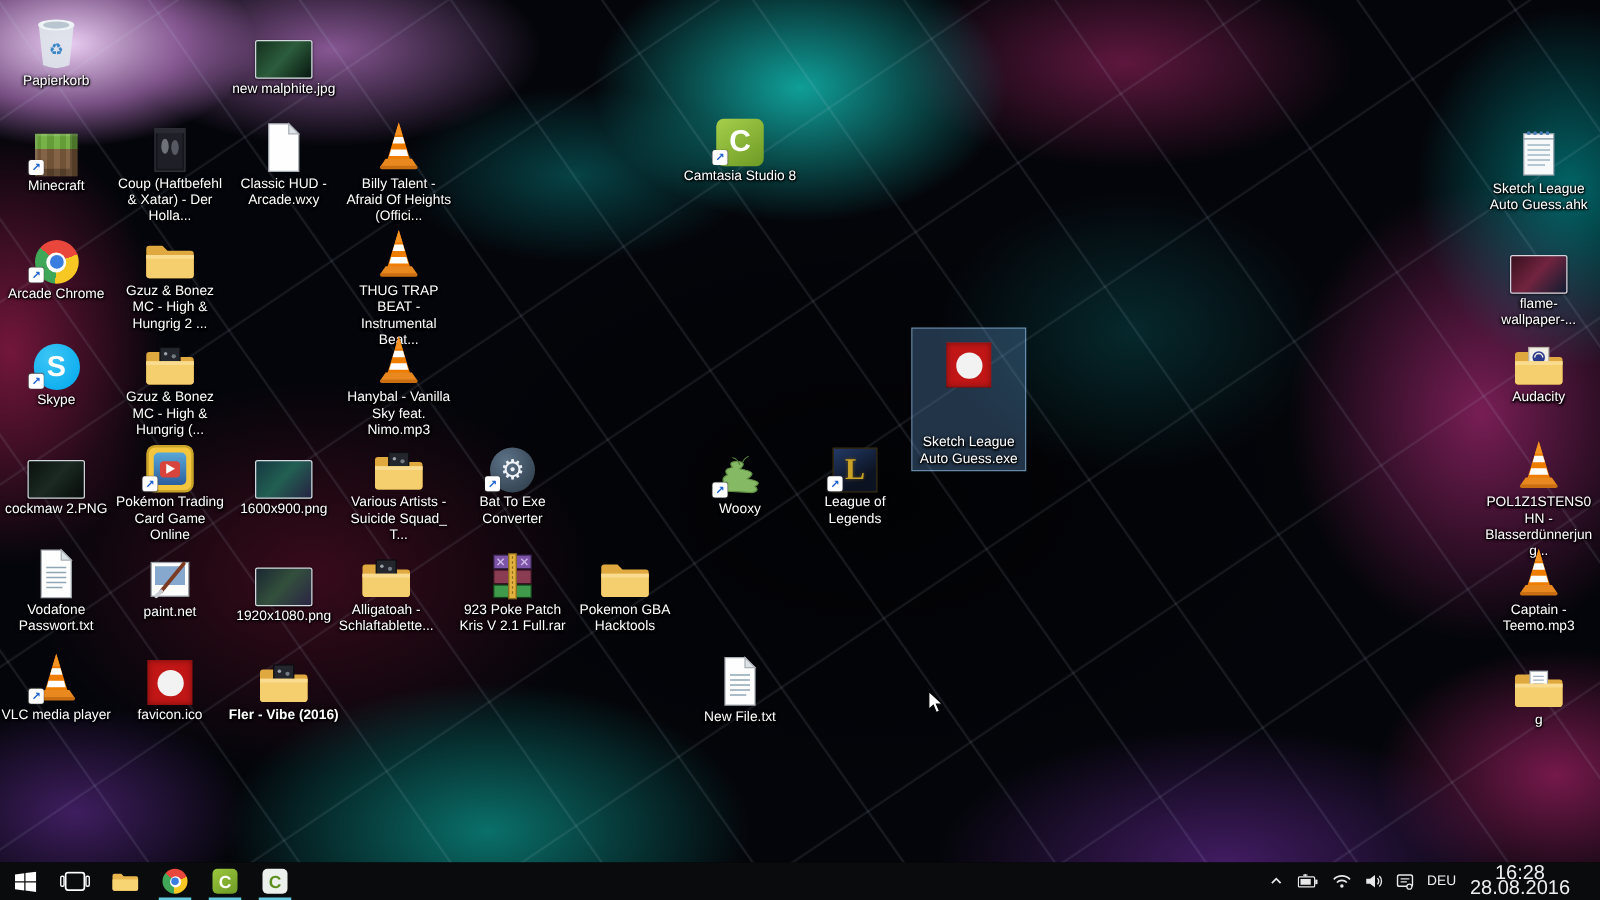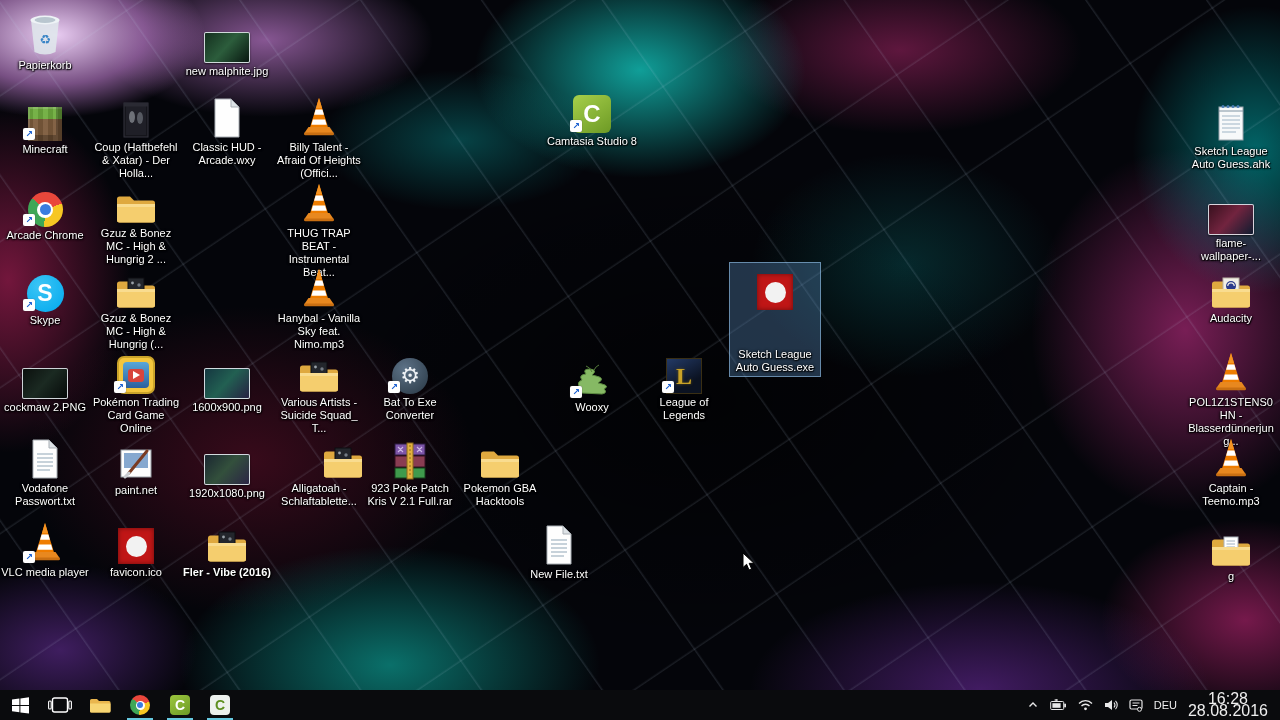--- a/index.html
+++ b/index.html
@@ -38,21 +38,21 @@
   .sc{position:absolute;left:50%;margin-left:-22px;bottom:1px;width:12px;height:12px;background:#fff;
     border-radius:2px;display:flex;align-items:center;justify-content:center;font-size:9px;font-weight:bold;
     color:#1a5fd0;box-shadow:0 0 1px #444;}
   
   #taskbar{position:absolute;left:0;bottom:0;width:1280px;height:30px;background:#0a0b0d;
     display:flex;align-items:center;z-index:5;}
   .tbtn{position:relative;width:40px;height:30px;display:flex;align-items:center;justify-content:center;}
   .tbtn .run{position:absolute;left:7px;right:7px;bottom:0;height:2px;background:#67c9e0;}
   .tbc{width:20px;height:20px;border-radius:4px;display:flex;align-items:center;justify-content:center;
     font-weight:bold;font-size:14px;line-height:1;}
-  #tray{margin-left:auto;display:flex;align-items:center;gap:11px;padding-right:12px;height:14px;}
+  #tray{margin-left:auto;display:flex;align-items:center;gap:11px;padding-right:24px;height:14px;}
   .trayic{display:flex;align-items:center;justify-content:center;}
   #lang{color:#eee;font-size:11px;}
   #clock{color:#eee;font-size:16px;line-height:12px;text-align:center;}
   
   #cursor{position:absolute;z-index:9;}
 </style>
 </head>
 <body>
 
 <div id="screen">
@@ -329,21 +329,21 @@
           </svg>
         </div>
         <div class="lbl">Vodafone Passwort.txt</div>
       </div>
       <div class="item" style="left: 182px; top: 438px;">
         <div class="icn">
           <span class="thumb" style="background:linear-gradient(132deg,#1a2631,#33503c 48%,#2b2545)"></span>
         </div>
         <div class="lbl">1920x1080.png</div>
       </div>
-      <div class="item" style="left: 274px; top: 433px; align-items: flex-end;">
+      <div class="item" style="left: 264px; top: 433px;">
         <div class="icn">
           <svg width="42" height="34" viewBox="0 0 42 34">
             <path d="M2 8 Q2 5.5 4.5 5.5 L15 5.5 L19 9.5 L37.5 9.5 Q40 9.5 40 12 L40 29 Q40 31.5 37.5 31.5 L4.5 31.5 Q2 31.5 2 29 Z" fill="#dfa93f"></path>
             <rect x="13" y="2" width="16" height="19" fill="#23262c" stroke="#0c0d10"></rect>
             <circle cx="17.5" cy="7" r="1.4" fill="#b8c0c8" opacity="0.8"></circle>
             <circle cx="24" cy="9" r="1.7" fill="#96a0aa" opacity="0.7"></circle>
             <rect x="15" y="13" width="12" height="2" fill="#5d666f" opacity="0.7"></rect>
             <path d="M2 13 L40 13 L40 29 Q40 31.5 37.5 31.5 L4.5 31.5 Q2 31.5 2 29 Z" fill="#f5ce6e"></path>
             <path d="M2 13 L40 13 L40 16 L2 16 Z" fill="#f9dc8f"></path>
           </svg>
@@ -415,21 +415,21 @@
             <rect x="13" y="2" width="16" height="19" fill="#23262c" stroke="#0c0d10"></rect>
             <circle cx="17.5" cy="7" r="1.4" fill="#b8c0c8" opacity="0.8"></circle>
             <circle cx="24" cy="9" r="1.7" fill="#96a0aa" opacity="0.7"></circle>
             <rect x="15" y="13" width="12" height="2" fill="#5d666f" opacity="0.7"></rect>
             <path d="M2 13 L40 13 L40 29 Q40 31.5 37.5 31.5 L4.5 31.5 Q2 31.5 2 29 Z" fill="#f5ce6e"></path>
             <path d="M2 13 L40 13 L40 16 L2 16 Z" fill="#f9dc8f"></path>
           </svg>
         </div>
         <div class="lbl">Fler - Vibe (2016)</div>
       </div>
-      <div class="item" style="left: 514px; top: 519px; justify-content: center;">
+      <div class="item" style="left: 547px; top: 519px; justify-content: center;">
         <div class="icn">
           <svg width="34" height="42" viewBox="0 0 34 42">
             <path d="M5 2 L21 2 L29 10 L29 40 L5 40 Z" fill="#fefefe" stroke="#a9afb5"></path>
             <path d="M21 2 L21 10 L29 10 Z" fill="#dde2e6" stroke="#a9afb5"></path>
             <path d="M9 16 H25 M9 20 H25 M9 24 H25 M9 28 H25 M9 32 H22" stroke="#8fa6b5" stroke-width="1.2"></path>
           </svg>
         </div>
         <div class="lbl">New File.txt</div>
       </div>
       <div class="item" style="left: 1186px; top: 521px;">

